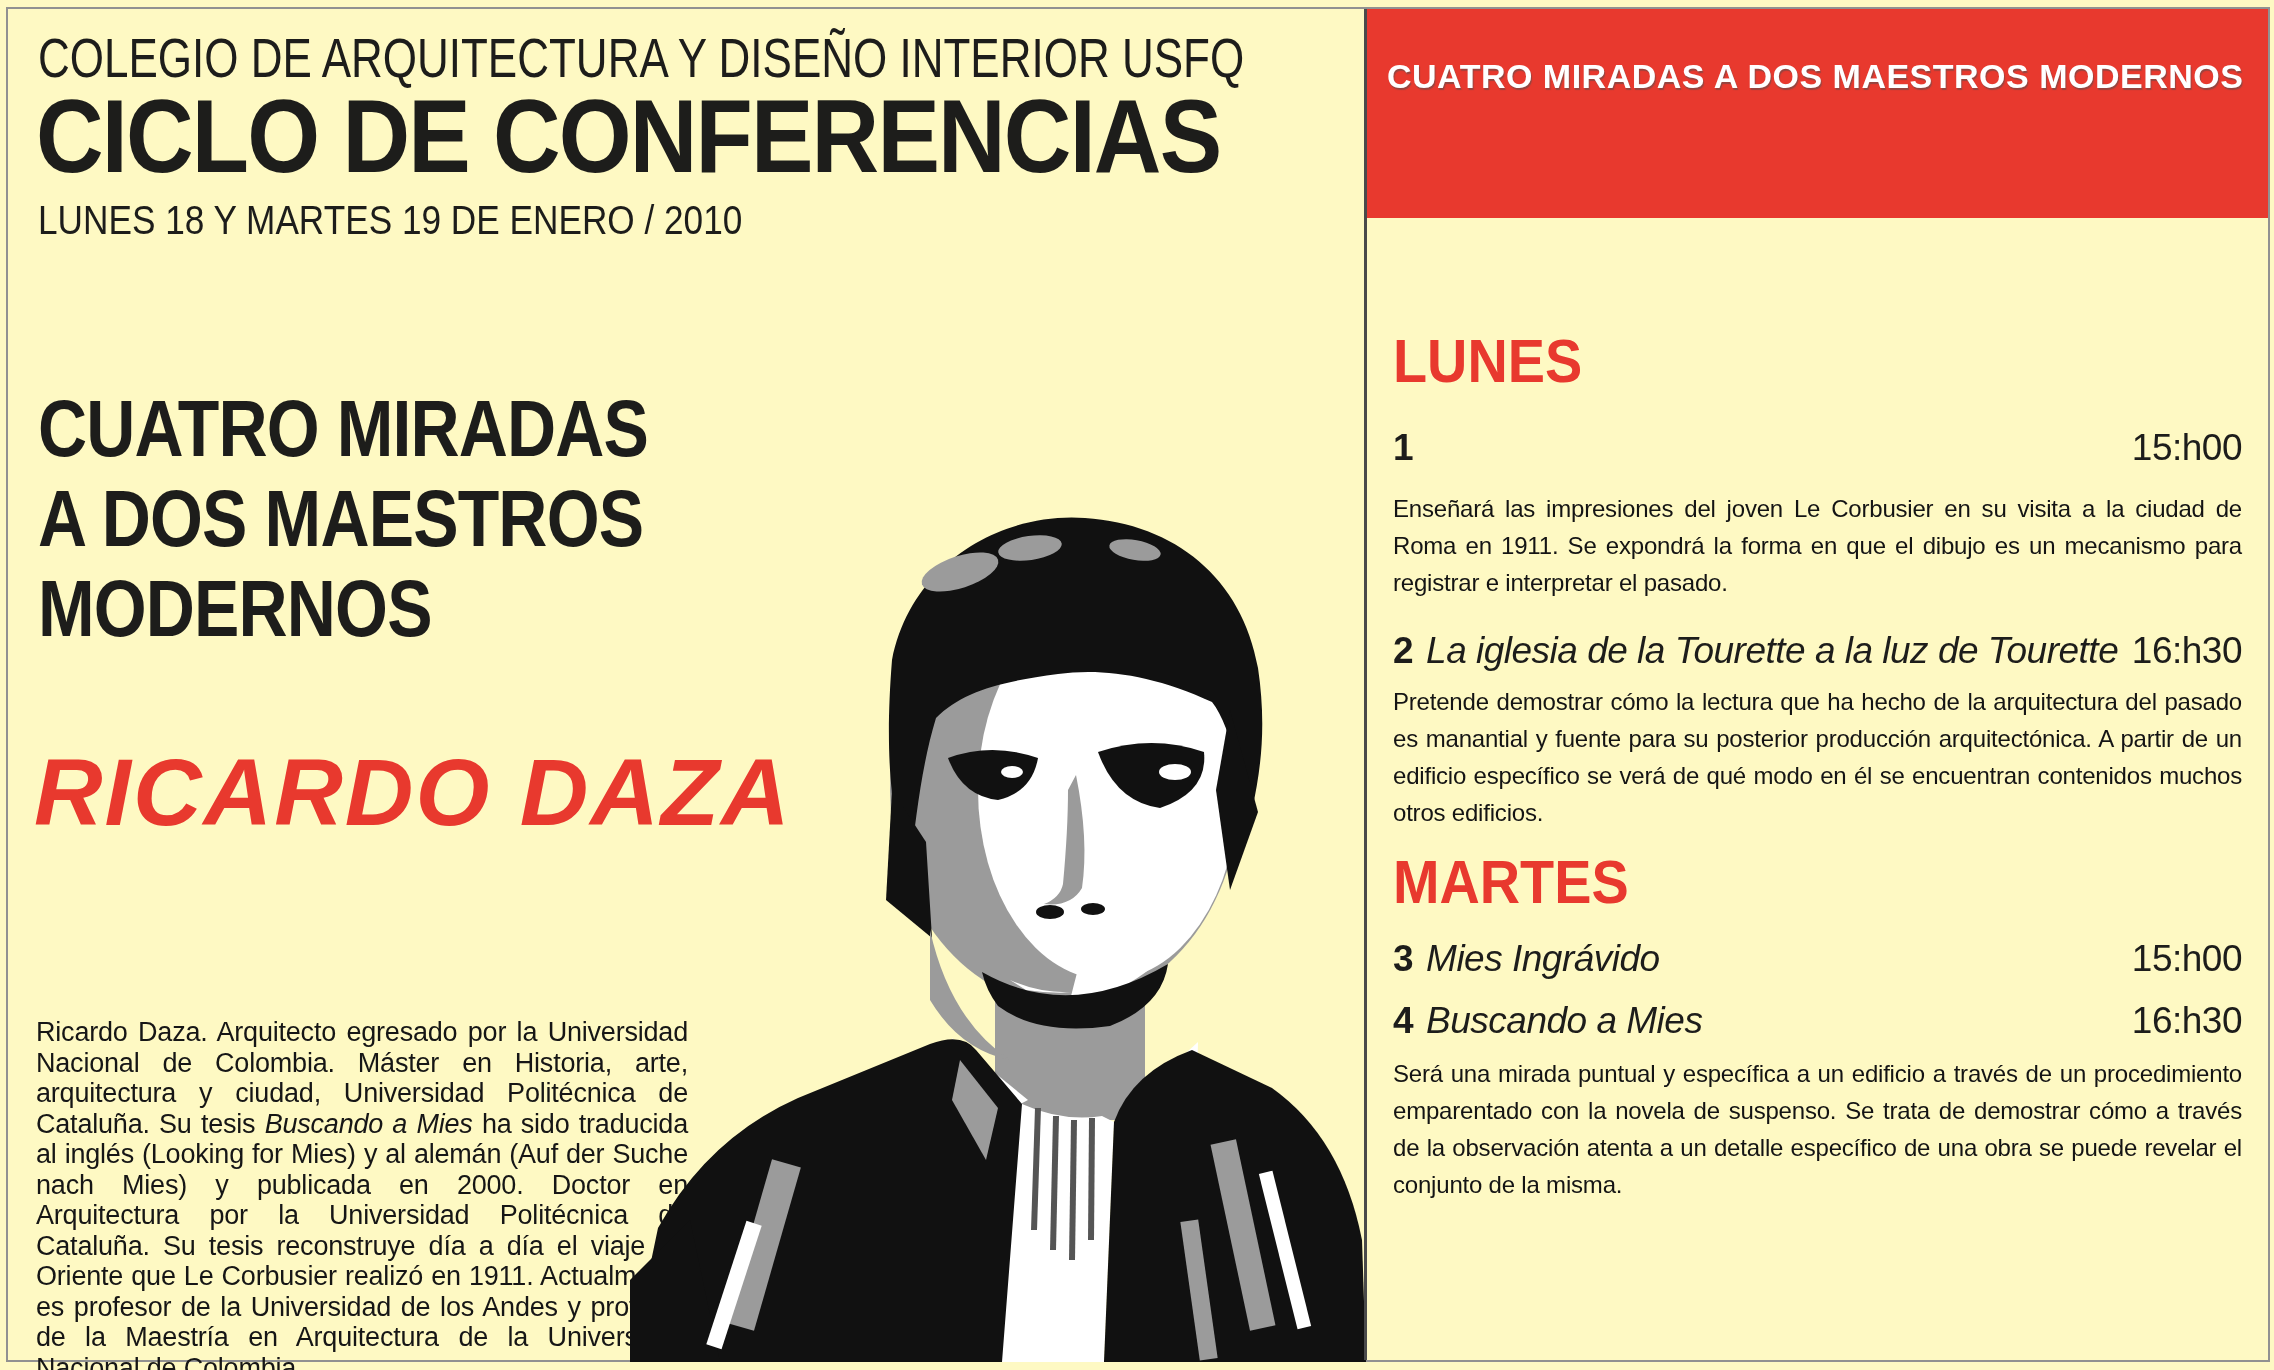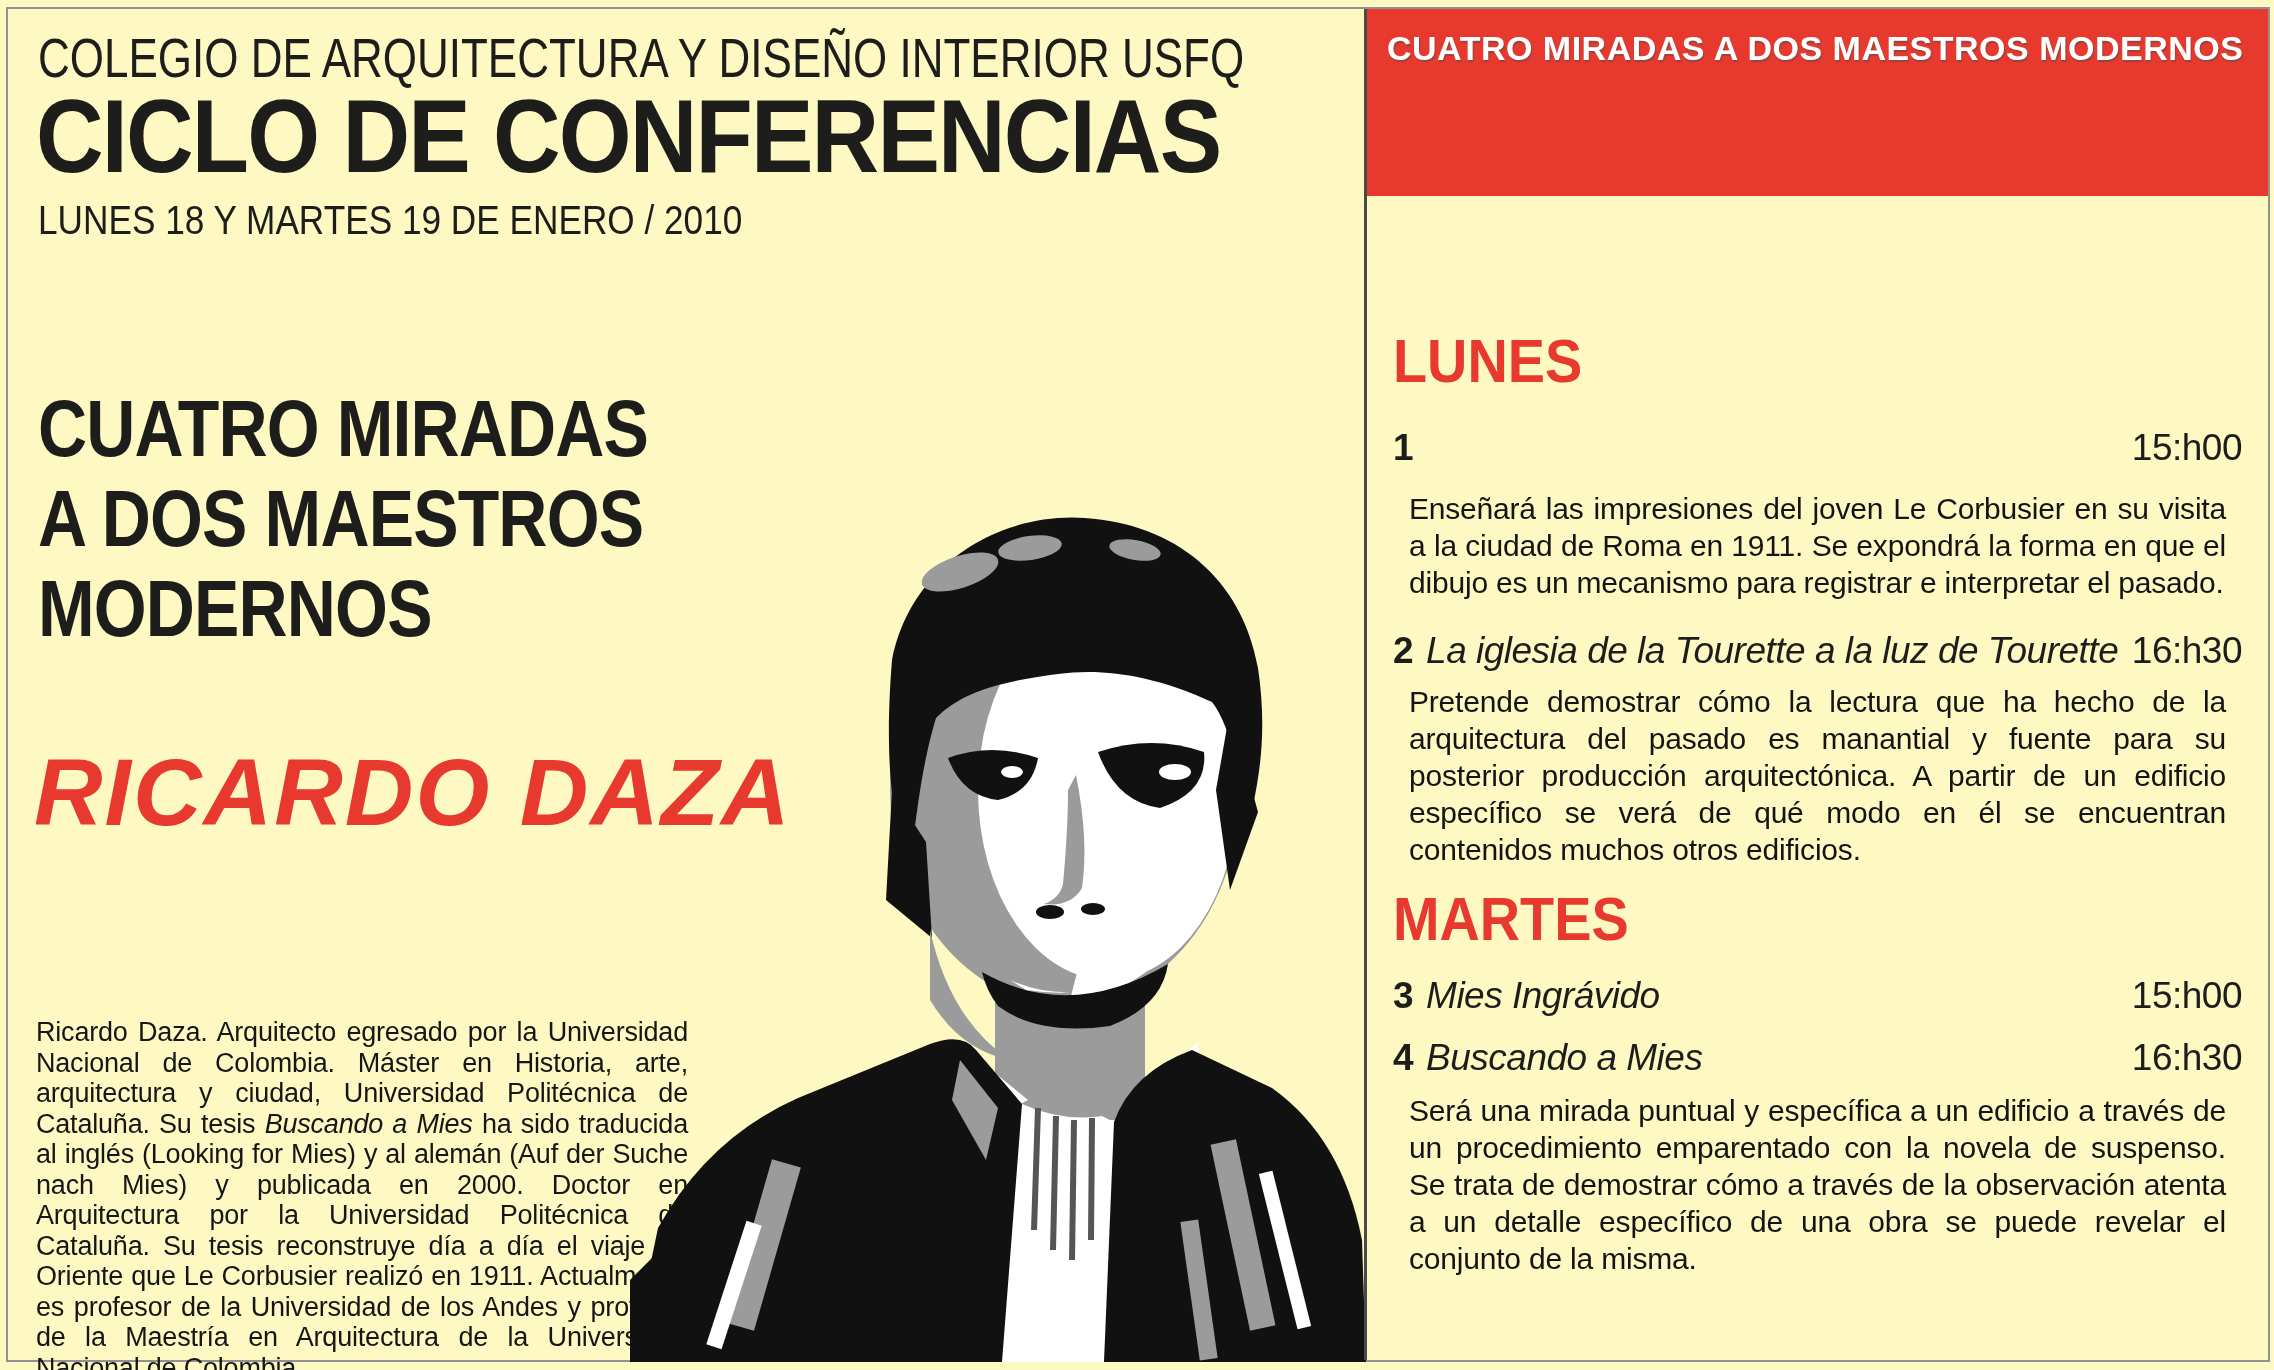--- a/index.html
+++ b/index.html
@@ -19,35 +19,35 @@
          transform:scaleX(0.88);transform-origin:0 0;white-space:nowrap;}
   .theme{position:absolute;left:38px;top:384px;font-size:80px;font-weight:bold;letter-spacing:-1px;
          line-height:90px;transform:scaleX(0.85);transform-origin:0 0;white-space:nowrap;}
   .speaker{position:absolute;left:34px;top:738px;font-size:95px;font-weight:bold;font-style:italic;
            letter-spacing:2px;white-space:nowrap;}
   .bio{position:absolute;left:36px;top:990px;width:652px;font-size:27px;line-height:30.5px;
        text-align:justify;color:#161616;letter-spacing:-0.2px;}
   .portrait{position:absolute;left:630px;top:460px;width:736px;height:902px;}
 
   
-  .banner{position:absolute;left:1367px;top:9px;width:901px;height:187px;box-sizing:border-box;
-          padding:20px 18px 0 20px;}
+  .banner{position:absolute;left:1367px;top:9px;width:901px;height:209px;box-sizing:border-box;
+          padding:48px 18px 0 20px;}
   .banner-text{color:#ffffff;font-size:34px;font-weight:bold;letter-spacing:0.5px;white-space:nowrap;
                text-shadow:1px 2px 1px rgba(80,80,80,0.55);}
   .right-content{position:absolute;left:1367px;top:252px;width:901px;box-sizing:border-box;
                  padding:0 26px 0 26px;}
   .day-heading{font-size:62px;font-weight:bold;line-height:62px;margin:0;
                transform:scaleX(0.90);transform-origin:0 0;white-space:nowrap;}
   .m-h2l{margin-top:78px;} .m-h2m{margin-top:20px;}
   .row{display:flex;align-items:baseline;font-size:37px;line-height:44px;letter-spacing:-0.5px;}
   .m-r1{margin-top:34px;} .m-r2{margin-top:28px;} .m-r3{margin-top:24px;} .m-r4{margin-top:18px;}
   .row .num{font-weight:bold;margin-right:13px;}
   .row .title{font-style:italic;}
   .row .time{margin-left:auto;}
-  .desc{font-size:30px;line-height:37px;text-align:justify;letter-spacing:-0.2px;color:#141414;margin:16px;}
+  .desc{font-size:24px;line-height:37px;text-align:justify;letter-spacing:-0.2px;color:#141414;margin:0;}
   .m-p1{margin-top:20px;} .m-p2{margin-top:10px;} .m-p3{margin-top:16px;} .m-p4{margin-top:12px;}
 </style>
 </head>
 <body>
 
 <div class="poster">
 
   <div class="frame"></div>
 
   <div>

